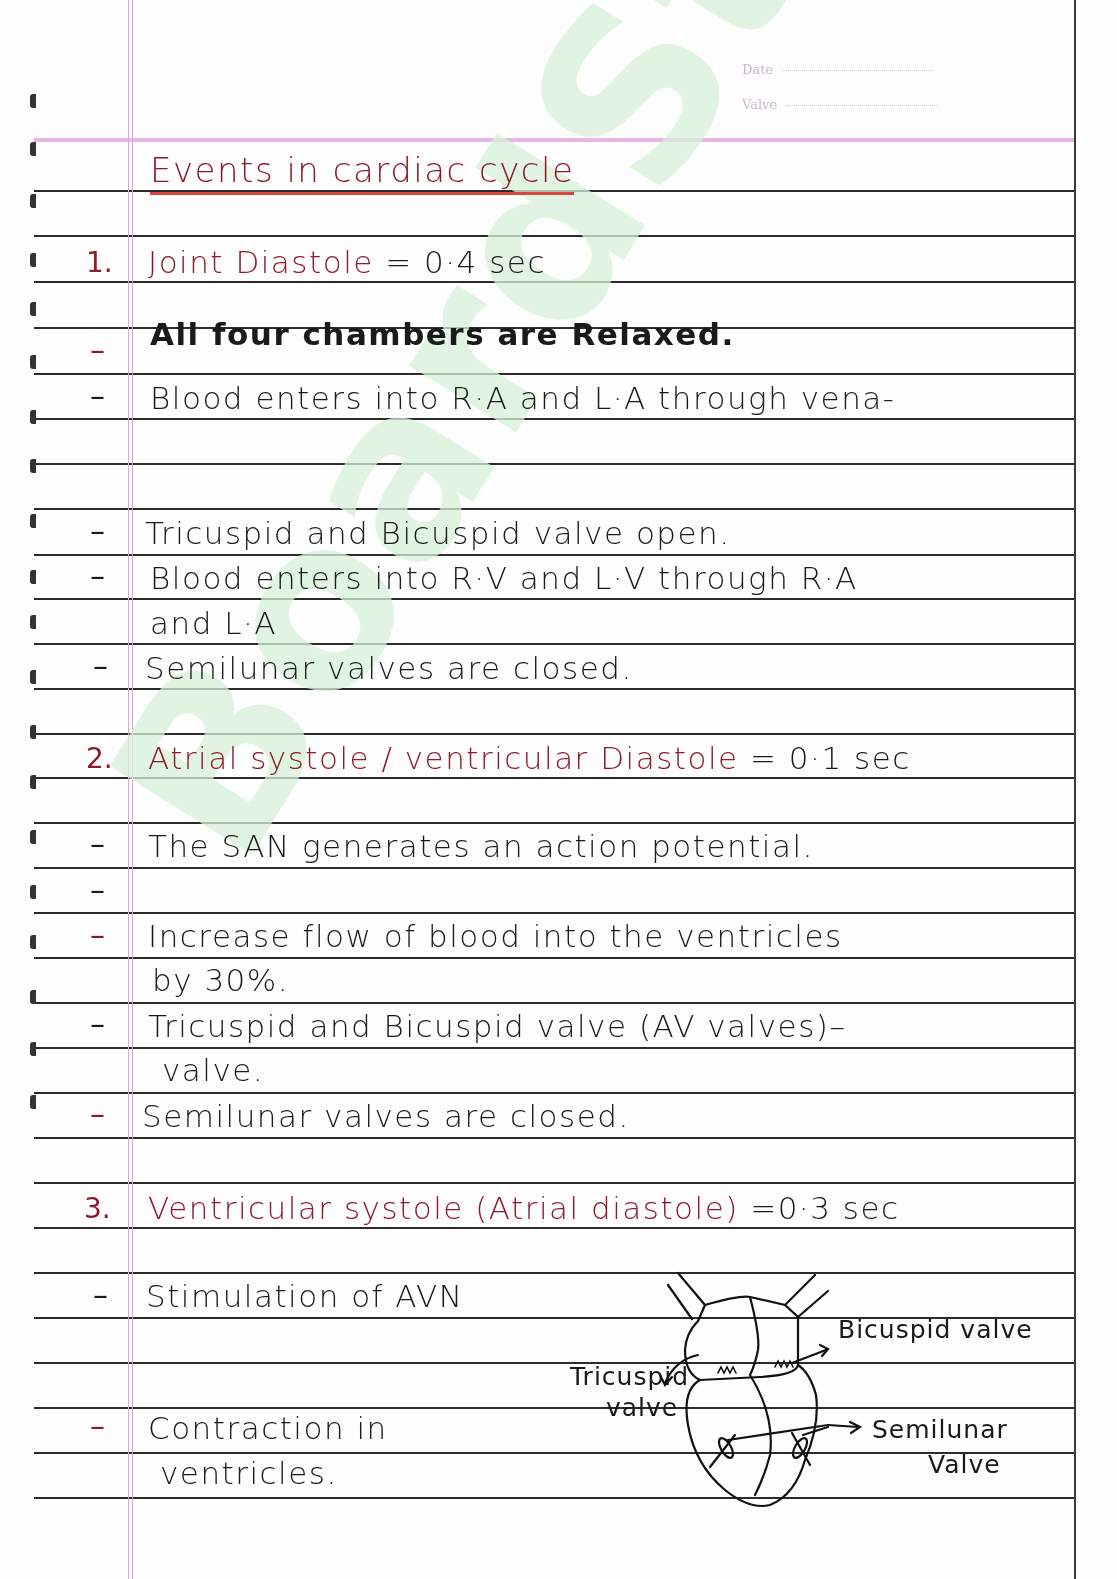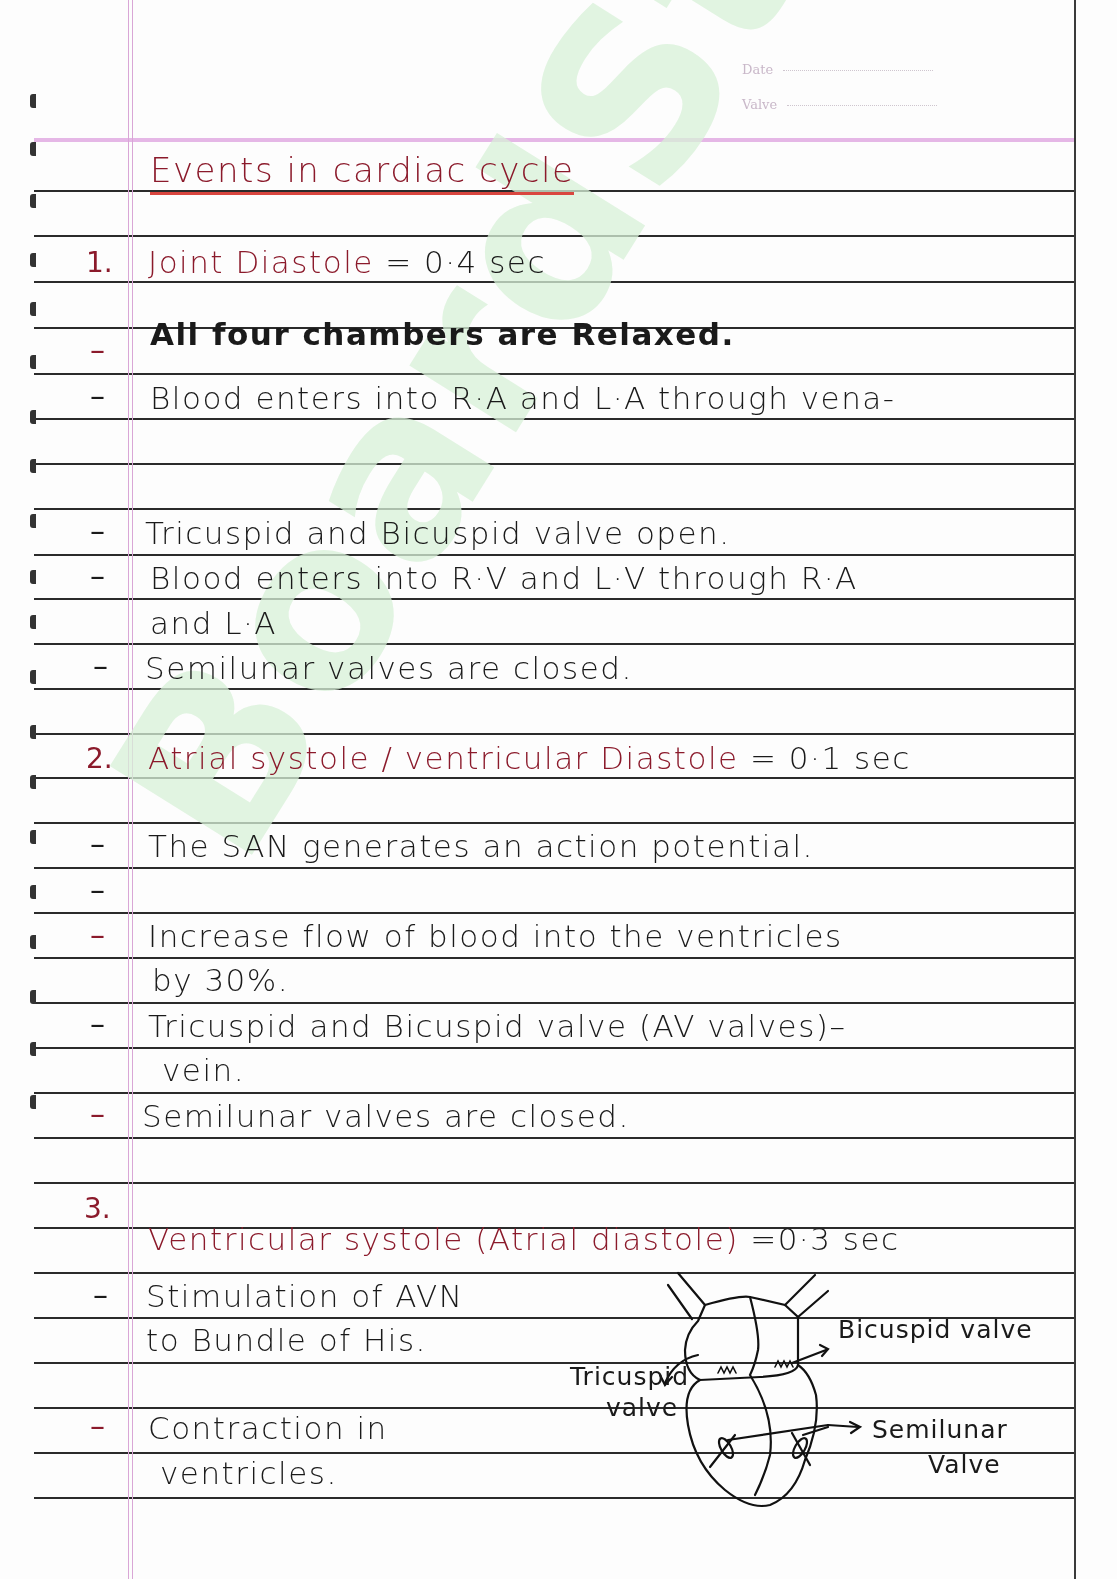--- a/index.html
+++ b/index.html
@@ -139,34 +139,33 @@
   <div class="txt body-line" style="left:148px; top:828px;">The SAN generates an action potential.</div>
 
   <div class="dash" style="left:90px; top:872px;">–</div>
 
   <div class="dash red" style="left:90px; top:917px;">–</div>
   <div class="txt body-line" style="left:148px; top:918px;">Increase flow of blood into the ventricles</div>
   <div class="txt body-line" style="left:152px; top:962px;">by 30%.</div>
 
   <div class="dash" style="left:90px; top:1006px;">–</div>
   <div class="txt body-line" style="left:148px; top:1008px;">Tricuspid and Bicuspid valve (AV valves)–</div>
-  <div class="txt body-line" style="left:162px; top:1052px;">vein.</div>
+  <div class="txt body-line" style="left:162px; top:1052px;">valve.</div>
 
   <div class="dash red" style="left:90px; top:1096px;">–</div>
   <div class="txt body-line" style="left:142px; top:1098px;">Semilunar valves are closed.</div>
 
   <div class="num" style="left:84px; top:1192px;">3.</div>
-  <div class="txt heading" style="left:148px; top:1190px;margin-top:31px;">
+  <div class="txt heading" style="left:148px; top:1190px;">
     <span>Ventricular systole (Atrial diastole)</span>
     <span class="time">=0·3 sec</span>
   </div>
 
   <div class="dash" style="left:93px; top:1277px;">–</div>
   <div class="txt body-line" style="left:146px; top:1278px;">Stimulation of AVN</div>
-  <div class="txt body-line" style="left:146px; top:1322px;">to Bundle of His.</div>
 
   <div class="dash red" style="left:90px; top:1408px;">–</div>
   <div class="txt body-line" style="left:148px; top:1410px;">Contraction in</div>
   <div class="txt body-line" style="left:160px; top:1455px;">ventricles.</div>
 
   <div class="diagram">
     <svg width="520" height="260" viewBox="0 0 520 260">
       <g fill="none" stroke="#111" stroke-width="2.2" stroke-linecap="round">
 
         <path d="M118 18 L145 50"></path>

